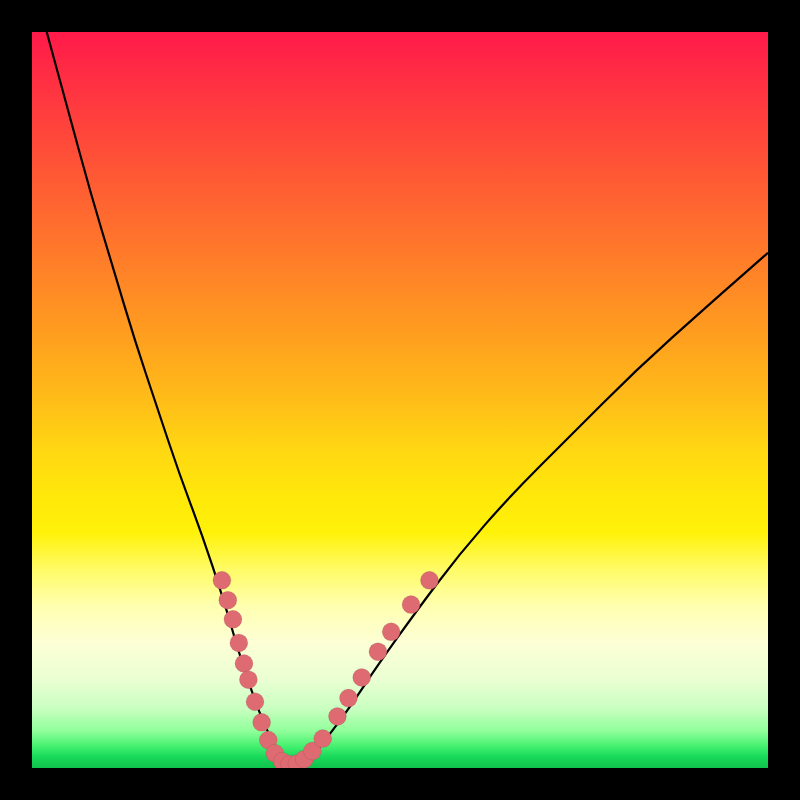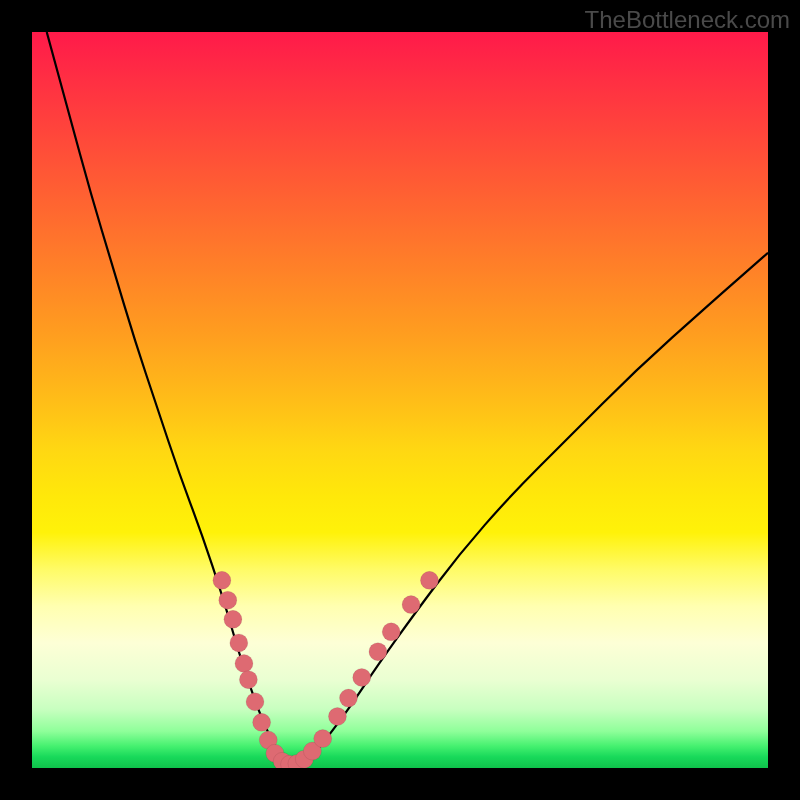--- a/index.html
+++ b/index.html
@@ -62,21 +62,20 @@
   .dot {
     fill: #de6a72;
     stroke: rgba(0,0,0,0.15);
     stroke-width: 0.5;
   }
 </style>
 </head>
 <body>
 
 <div class="frame">
-  <div class="watermark">TheBottleneck.com</div>
   <div class="plot-area">
     <svg class="plot" viewBox="0 0 736 736">
       <g>
         <path class="curve" d="M 14.72 0.00 Q 14.72 0.00 25.76 40.48 Q 36.80 80.96 47.84 121.44 Q 58.88 161.92 69.92 198.72 Q 80.96 235.52 92.00 272.32 Q 103.04 309.12 114.08 342.24 Q 125.12 375.36 136.16 408.48 Q 147.20 441.60 158.24 471.04 Q 169.28 500.48 180.32 533.60 Q 191.36 566.72 198.72 592.48 Q 206.08 618.24 213.44 640.32 Q 220.80 662.40 226.32 677.12 Q 231.84 691.84 237.36 702.88 Q 242.88 713.92 248.40 721.28 Q 253.92 728.64 259.44 730.48 Q 264.96 732.32 272.32 728.64 Q 279.68 724.96 287.04 715.76 Q 294.40 706.56 305.44 691.84 Q 316.48 677.12 331.20 655.04 Q 345.92 632.96 364.32 607.20 Q 382.72 581.44 404.80 552.00 Q 426.88 522.56 452.64 493.12 Q 478.40 463.68 507.84 434.24 Q 537.28 404.80 570.40 371.68 Q 603.52 338.56 640.32 305.44 Q 677.12 272.32 706.56 246.56 T 736.00 220.80"></path>
       </g>
       <g>
           <circle class="dot" cx="189.89" cy="548.32" r="9"></circle>
           <circle class="dot" cx="195.78" cy="568.19" r="9"></circle>
           <circle class="dot" cx="200.93" cy="587.33" r="9"></circle>
           <circle class="dot" cx="206.82" cy="610.88" r="9"></circle>

